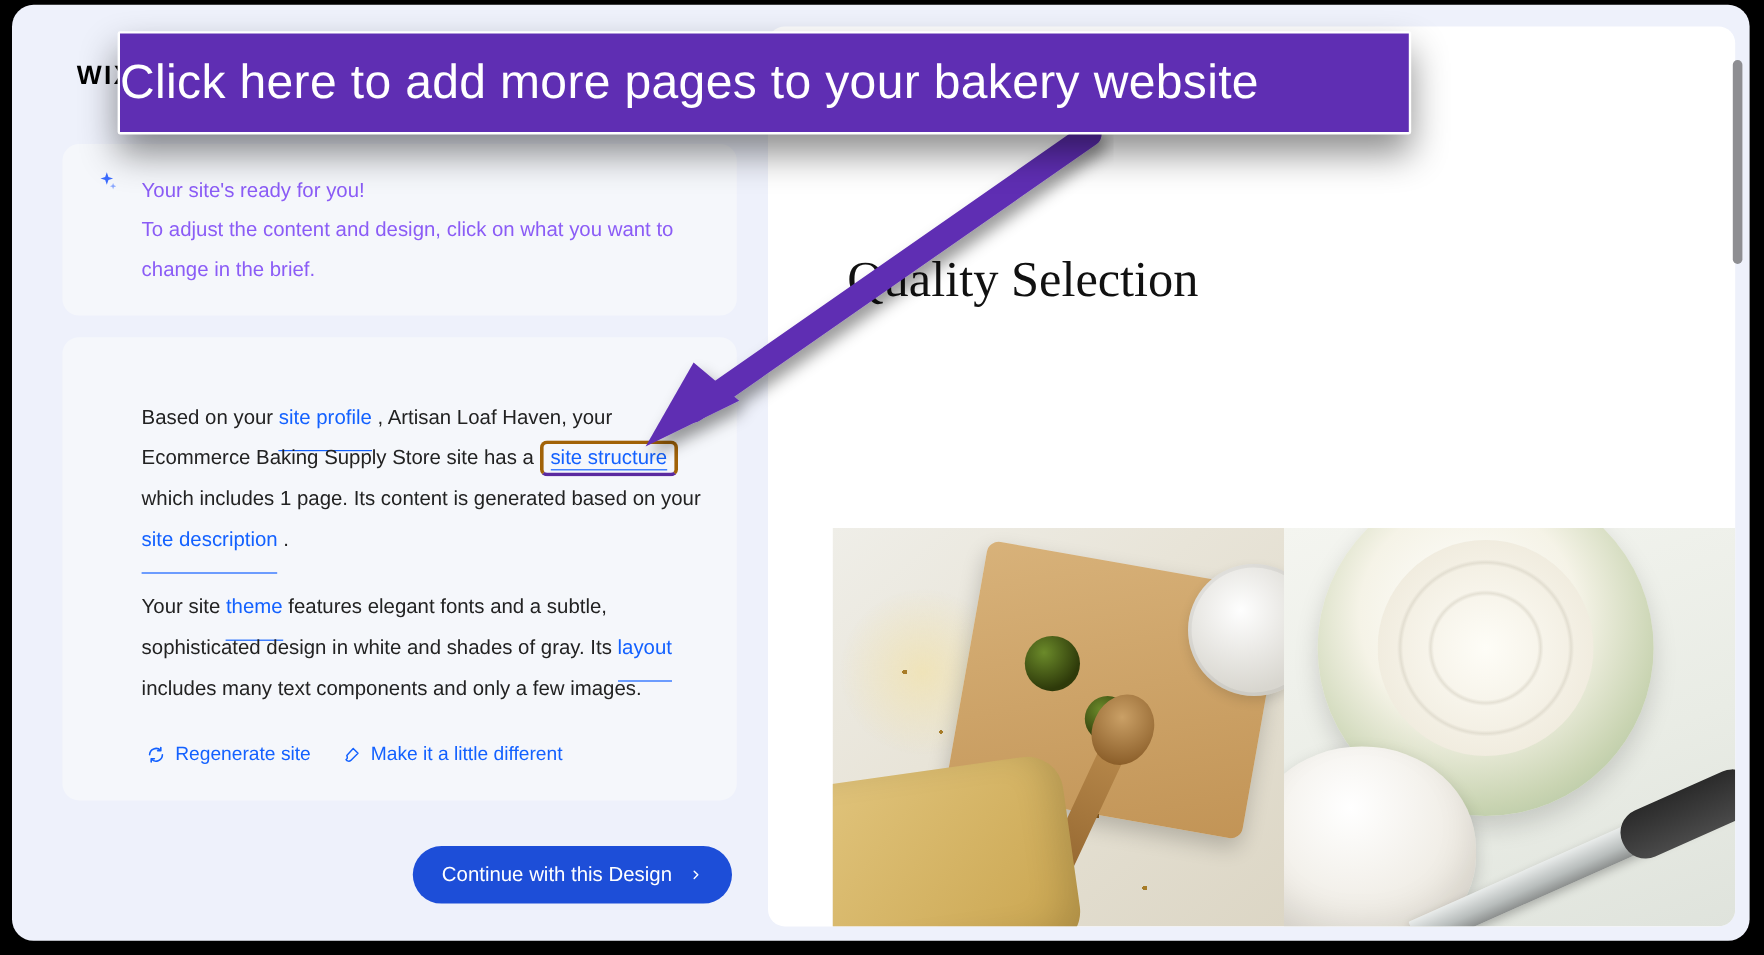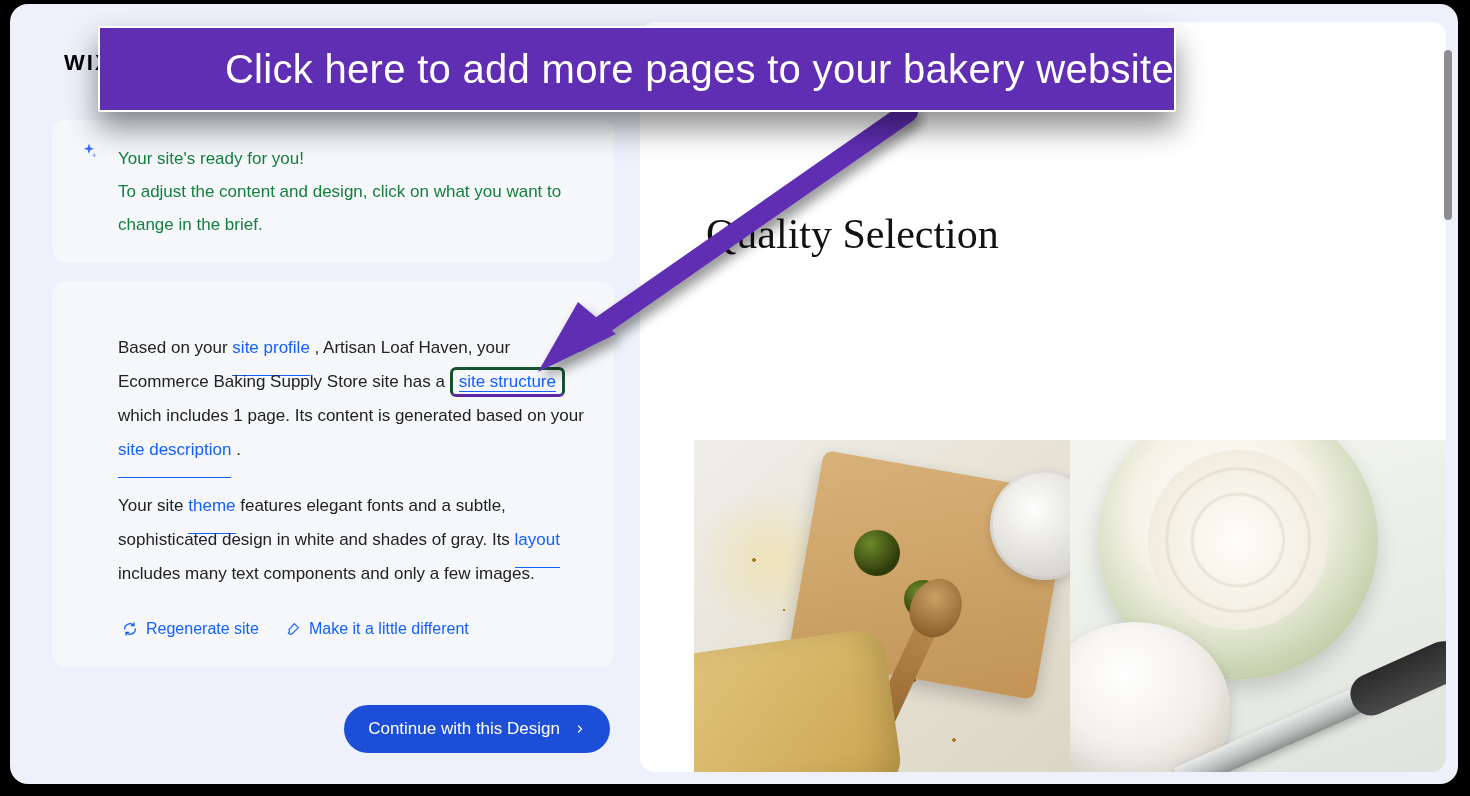--- a/index.html
+++ b/index.html
@@ -37,21 +37,21 @@
   .card {
     background: #f5f7fb;
     border-radius: 14px;
     padding: 22px 28px 22px 28px;
     margin-bottom: 18px;
   }
   .card-top { margin-top: 98px; }
 
   .sparkle-row { display: flex; align-items: flex-start; gap: 20px; }
   .sparkle-icon svg { width: 18px; height: 18px; }
-  .intro-text { font-size: 17px; line-height: 1.95; color: #15803d; }
+  .intro-text { font-size: 17px; line-height: 1.95; color: #8b5cf6; }
 
   .brief-header {
     font-size: 13px;
     font-weight: 800;
     letter-spacing: 1px;
     color: #1a1a1a;
     margin-top: 2px;
   }
   .brief-body {
     margin-top: 28px;
@@ -61,21 +61,21 @@
     color: #222;
   }
   .brief-body p { margin-bottom: 22px; }
   .link {
     color: #1361ff;
     border-bottom: 1.5px solid #1361ff;
     padding-bottom: 18px;
     cursor: pointer;
   }
   .link.boxed {
-    border: 3px solid #14532d;
+    border: 3px solid #a16207;
     border-radius: 6px;
     padding: 2px 6px 3px 6px;
     border-bottom: 3px solid #5b2aa0;
   }
   .link.boxed .inner {
     border-bottom: 1.5px solid #1361ff;
   }
 
   .action-row {
     display: flex;
@@ -221,21 +221,21 @@
   }
 
   
   .scrollbar-track{position:absolute;right:6px;top:46px;width:8px;height:280px;border-radius:4px;background:transparent;}
   .scrollbar-thumb{position:absolute;right:6px;top:46px;width:8px;height:170px;border-radius:4px;background:#8e8e92;}
 
   
   .banner{
     position:absolute;left:98px;top:26px;width:1078px;height:86px;
     background:#5f2eb3;border:2px solid #fff;border-radius:2px;
-    display:flex;align-items:center;justify-content:flex-end;
+    display:flex;align-items:center;justify-content:flex-start;
     box-shadow:0 16px 30px rgba(0,0,0,.45);
     z-index:50;
   }
   .banner-text{color:#fff;font-size:40px;font-weight:500;letter-spacing:.3px;}
 
   
   .arrow{position:absolute;z-index:40;left:508px;top:104px;pointer-events:none;}
 </style>
 </head>
 <body>

